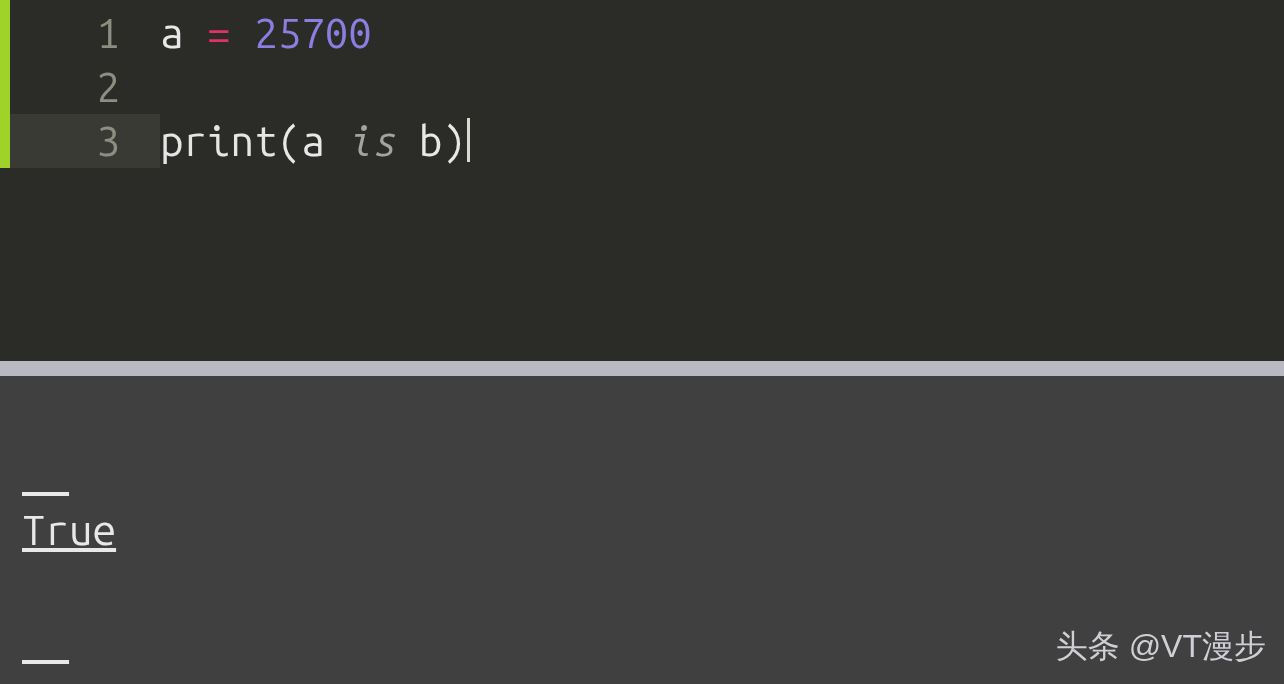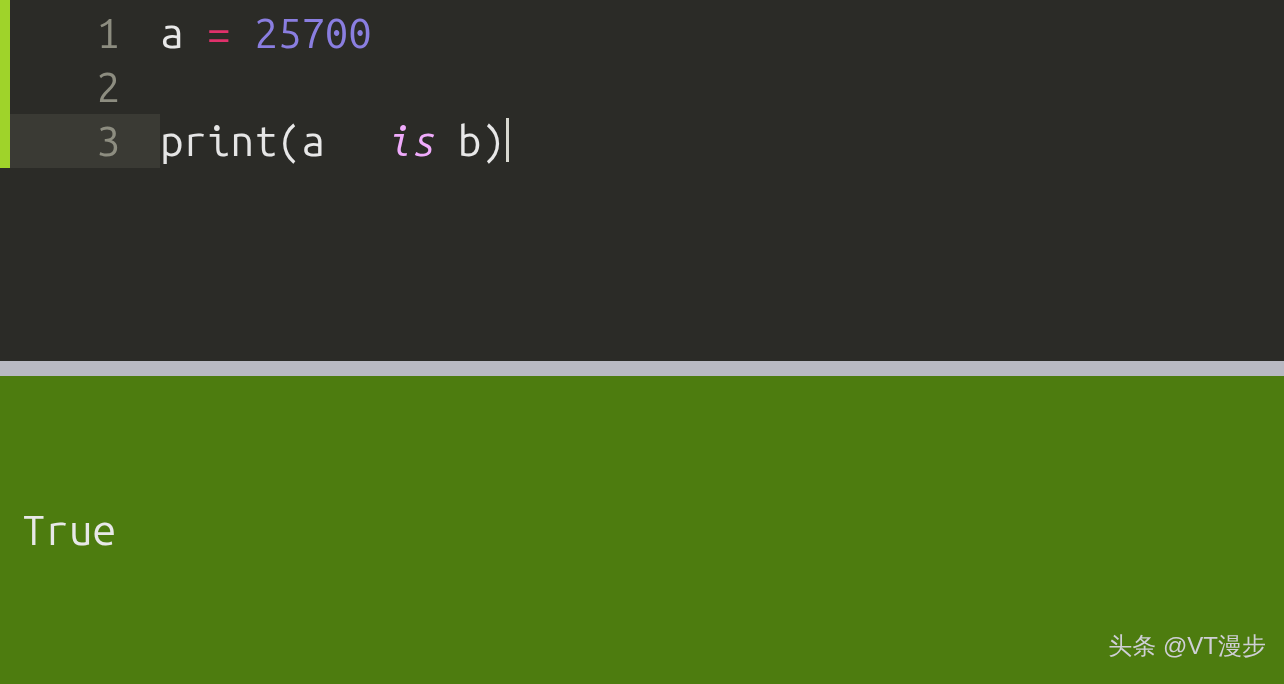--- a/index.html
+++ b/index.html
@@ -52,49 +52,50 @@
   .code {
     position: relative;
     z-index: 1;
     white-space: pre;
   }
   .tok-var { color: #e8e8e8; }
   .tok-op  { color: #e0316b; }
   .tok-num { color: #8a7ee0; }
   .tok-fn  { color: #e5e5e5; }
   .tok-pn  { color: #e8e8e8; }
-  .tok-kw  { color: #f0abfc; font-style: italic; margin-left: 39px; }
+  .tok-kw  { color: #a3a3a3; font-style: italic; }
   .cursor {
     display: inline-block;
     width: 3px;
     height: 44px;
     background: #d8d8d0;
     vertical-align: -6px;
     margin-left: 1px;
   }
   .gap {
     height: 20px;
     background: #b8b9c2;
   }
   .console {
     flex: 1;
-    background: #4d7c0f;
+    background: #404040;
     color: #e8e8e8;
     padding: 14px 22px;
     font-size: 42px;
     line-height: 56px;
     white-space: pre;
     position: relative;
+    text-decoration: underline;
   }
   .watermark {
     position: absolute;
     right: 18px;
     bottom: 10px;
     font-family: "PingFang SC","Hiragino Sans GB","Microsoft YaHei",sans-serif;
-    font-size: 24px;
+    font-size: 32px;
     color: #cfcfd6;
     white-space: pre;
   }
 </style>
 </head>
 <body>
 
 <div class="editor">
   <div class="accent"></div>
   <div id="lines">

